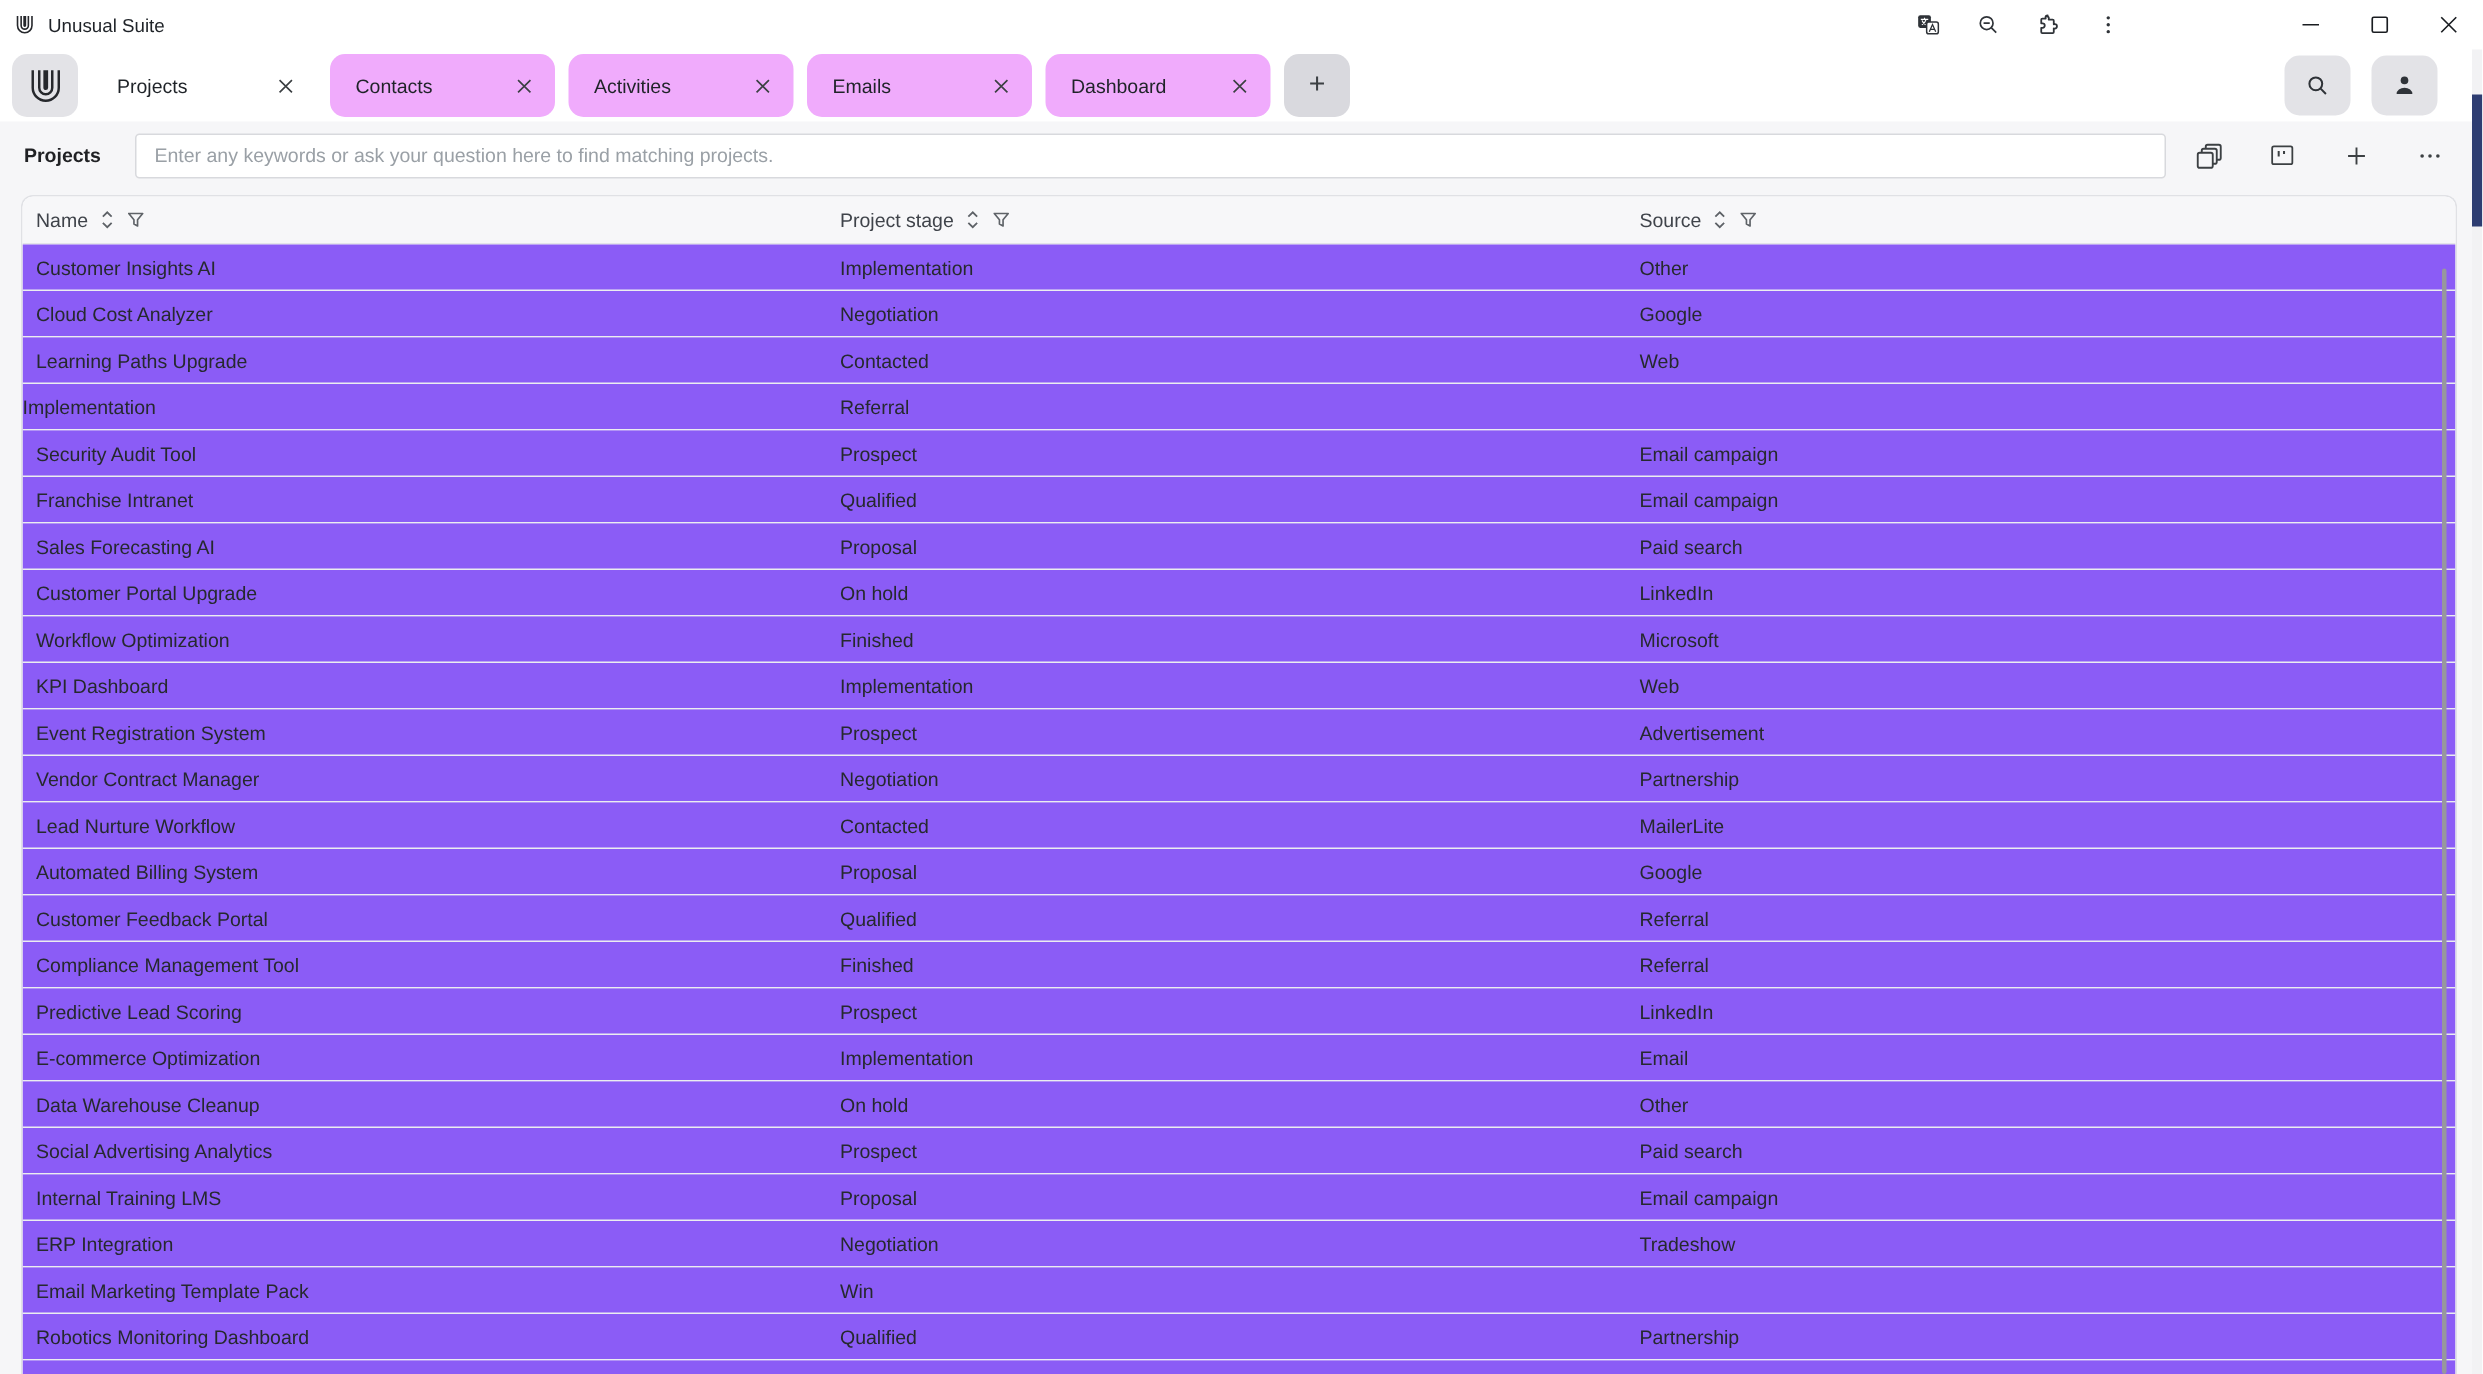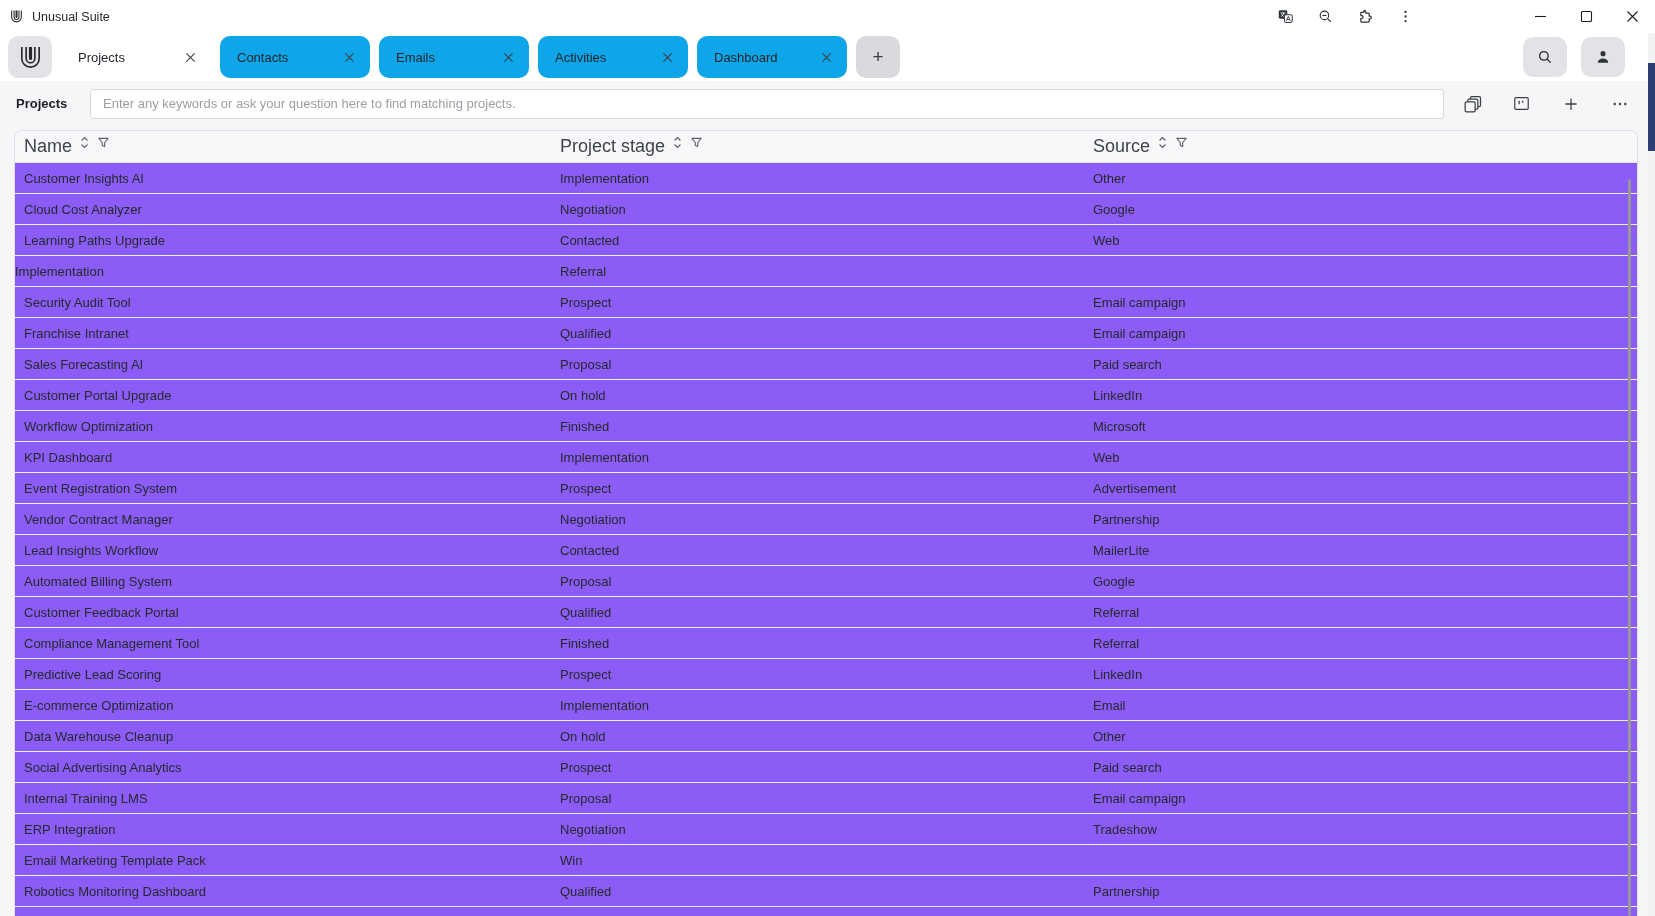--- a/index.html
+++ b/index.html
@@ -13,41 +13,41 @@
   .tb-title { font-size:12.5px; color:#1f2328; }
   .tb-right { margin-left:auto; display:flex; align-items:center; height:33px; }
   .tb-icon { width:40px; height:33px; display:flex; align-items:center; justify-content:center; cursor:pointer; }
   .win-group { display:flex; margin-left:92px; }
   .win-btn { width:46px; height:33px; display:flex; align-items:center; justify-content:center; cursor:pointer; }
 
   
   .tabstrip { height:48px; display:flex; align-items:center; background:#ffffff; padding:0 8px; gap:9px; }
   .logo-chip { width:44px; height:42px; border-radius:10px; background:#e3e3e7; display:flex; align-items:center; justify-content:center; flex:0 0 auto; }
   .tab-list { display:flex; gap:9px; }
-  .tab { width:150px; height:42px; border-radius:10px; background:#0ea5e9; display:flex; align-items:center; padding:0 12px 0 17px; cursor:pointer; }
+  .tab { width:150px; height:42px; border-radius:10px; background:#f0abfc; display:flex; align-items:center; padding:0 12px 0 17px; cursor:pointer; }
   .tab.active { background:#ffffff; }
   .tab-label { flex:1; font-size:13px; color:#1f2328; white-space:nowrap; overflow:hidden; }
   .tab-close { width:18px; height:18px; display:flex; align-items:center; justify-content:center; border-radius:4px; }
   .tab-add { width:44px; height:42px; border-radius:10px; background:#d9d9de; display:flex; align-items:center; justify-content:center; font-size:19px; color:#3c4043; cursor:pointer; }
   .strip-right { margin-left:auto; display:flex; gap:14px; padding-right:22px; }
   .chip-btn { width:44px; height:40px; border-radius:10px; background:#e3e3e7; display:flex; align-items:center; justify-content:center; cursor:pointer; }
 
   
   .toolbar { height:45px; background:#f6f6f8; display:flex; align-items:center; padding:0 11px 0 16px; }
   .toolbar-label { font-size:13px; font-weight:bold; color:#202124; width:62px; flex:0 0 auto; }
   .search-input { flex:1; height:30px; margin-left:12px; border:1px solid #d8d9dd; border-radius:3px; background:#ffffff; padding:0 12px; font-size:13px; font-family:"Liberation Sans",sans-serif; color:#4d7c0f; outline:none; }
   .search-input::placeholder { color:#9aa0a6; }
   .toolbar-icons { display:flex; align-items:center; margin-left:4px; }
   .t-icon { width:49px; height:33px; display:flex; align-items:center; justify-content:center; cursor:pointer; }
 
   
   .main { position:absolute; top:126px; left:0; right:0; bottom:0; background:#f6f6f8; }
   .table-wrap { position:absolute; top:4px; left:14px; width:1624px; bottom:0; background:#ffffff; border:1px solid #e0e1e5; border-bottom:none; border-radius:8px 8px 0 0; overflow:hidden; }
   .thead { display:grid; grid-template-columns:545px 533px 1fr; height:32px; background:#f7f7f9; border-bottom:1px solid #e3e4e8; align-items:center; }
-  .th { display:flex; align-items:flex-start; gap:7px; font-size:18px; color:#3f434a; }
+  .th { display:flex; align-items:center; gap:7px; font-size:13px; color:#3f434a; }
   .th-first { padding-left:9px; }
   .th-btn { display:flex; align-items:center; justify-content:center; cursor:pointer; }
   .tbody { }
   .trow { display:grid; grid-template-columns:545px 533px 1fr; height:31px; align-items:center; border-bottom:1px solid #ebedf0; background:#8b5cf6; cursor:pointer; }
   .td { font-size:13px; color:#26292e; white-space:nowrap; overflow:hidden; }
   .td-first { padding-left:9px; }
 
   .table-scrollbar { position:absolute; top:48px; right:6px; width:3px; bottom:0; background:#97979d; border-radius:2px; }
 
   .page-scrollbar { position:absolute; top:33px; right:0; width:7px; bottom:0; background:#f2f2f4; }
@@ -139,29 +139,29 @@
   </div>
         <div class="tab">
     <span class="tab-label">Contacts</span>
     <span class="tab-close">
       <svg width="11" height="11" viewBox="0 0 12 12">
               <path d="M1.5 1.5 L10.5 10.5 M10.5 1.5 L1.5 10.5" stroke="#3c4043" stroke-width="1.2"></path>
             </svg>
     </span>
   </div>
         <div class="tab">
-    <span class="tab-label">Emails</span>
+    <span class="tab-label">Activities</span>
     <span class="tab-close">
       <svg width="11" height="11" viewBox="0 0 12 12">
               <path d="M1.5 1.5 L10.5 10.5 M10.5 1.5 L1.5 10.5" stroke="#3c4043" stroke-width="1.2"></path>
             </svg>
     </span>
   </div>
         <div class="tab">
-    <span class="tab-label">Activities</span>
+    <span class="tab-label">Emails</span>
     <span class="tab-close">
       <svg width="11" height="11" viewBox="0 0 12 12">
               <path d="M1.5 1.5 L10.5 10.5 M10.5 1.5 L1.5 10.5" stroke="#3c4043" stroke-width="1.2"></path>
             </svg>
     </span>
   </div>
         <div class="tab">
     <span class="tab-label">Dashboard</span>
     <span class="tab-close">
       <svg width="11" height="11" viewBox="0 0 12 12">
@@ -321,21 +321,21 @@
     <div class="td td-first td-name">Event Registration System</div>
     <div class="td td-stage">Prospect</div>
     <div class="td td-source">Advertisement</div>
   </div>
           <div class="trow">
     <div class="td td-first td-name">Vendor Contract Manager</div>
     <div class="td td-stage">Negotiation</div>
     <div class="td td-source">Partnership</div>
   </div>
           <div class="trow">
-    <div class="td td-first td-name">Lead Insights Workflow</div>
+    <div class="td td-first td-name">Lead Nurture Workflow</div>
     <div class="td td-stage">Contacted</div>
     <div class="td td-source">MailerLite</div>
   </div>
           <div class="trow">
     <div class="td td-first td-name">Automated Billing System</div>
     <div class="td td-stage">Proposal</div>
     <div class="td td-source">Google</div>
   </div>
           <div class="trow">
     <div class="td td-first td-name">Customer Feedback Portal</div>

